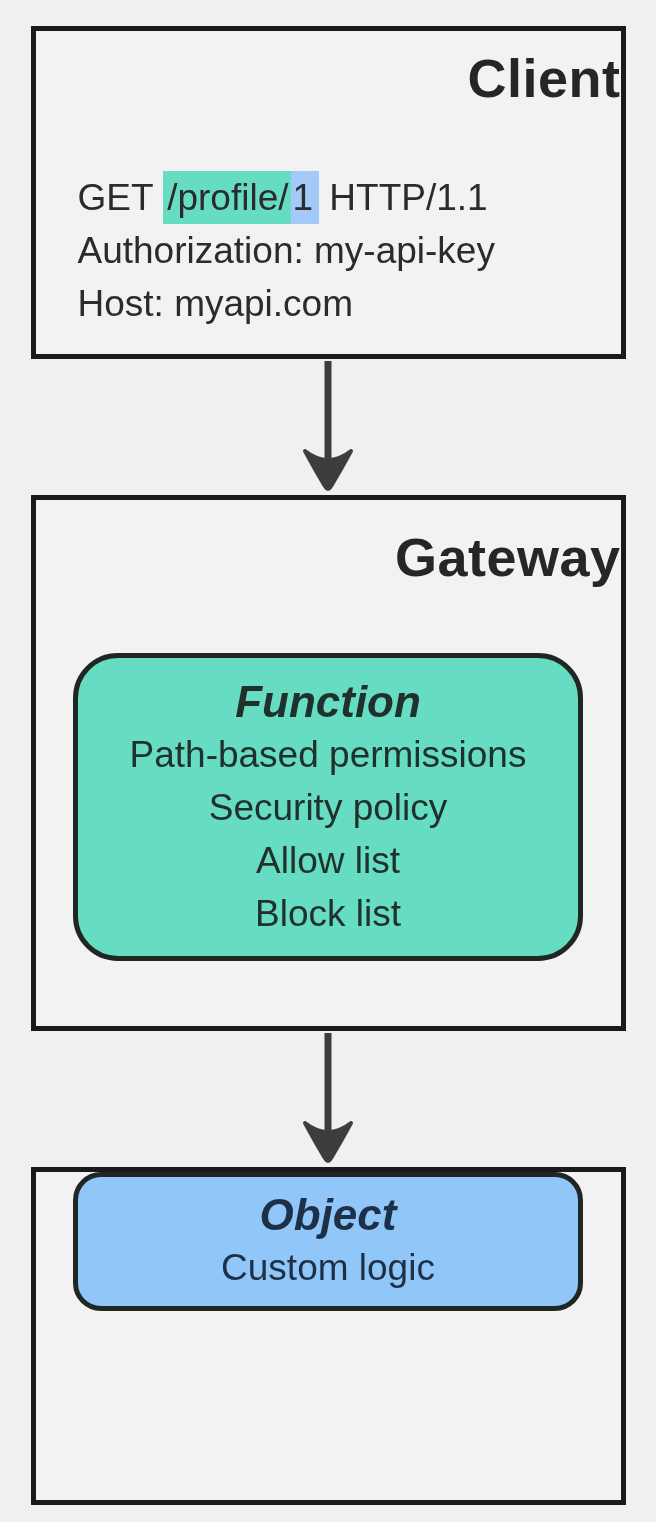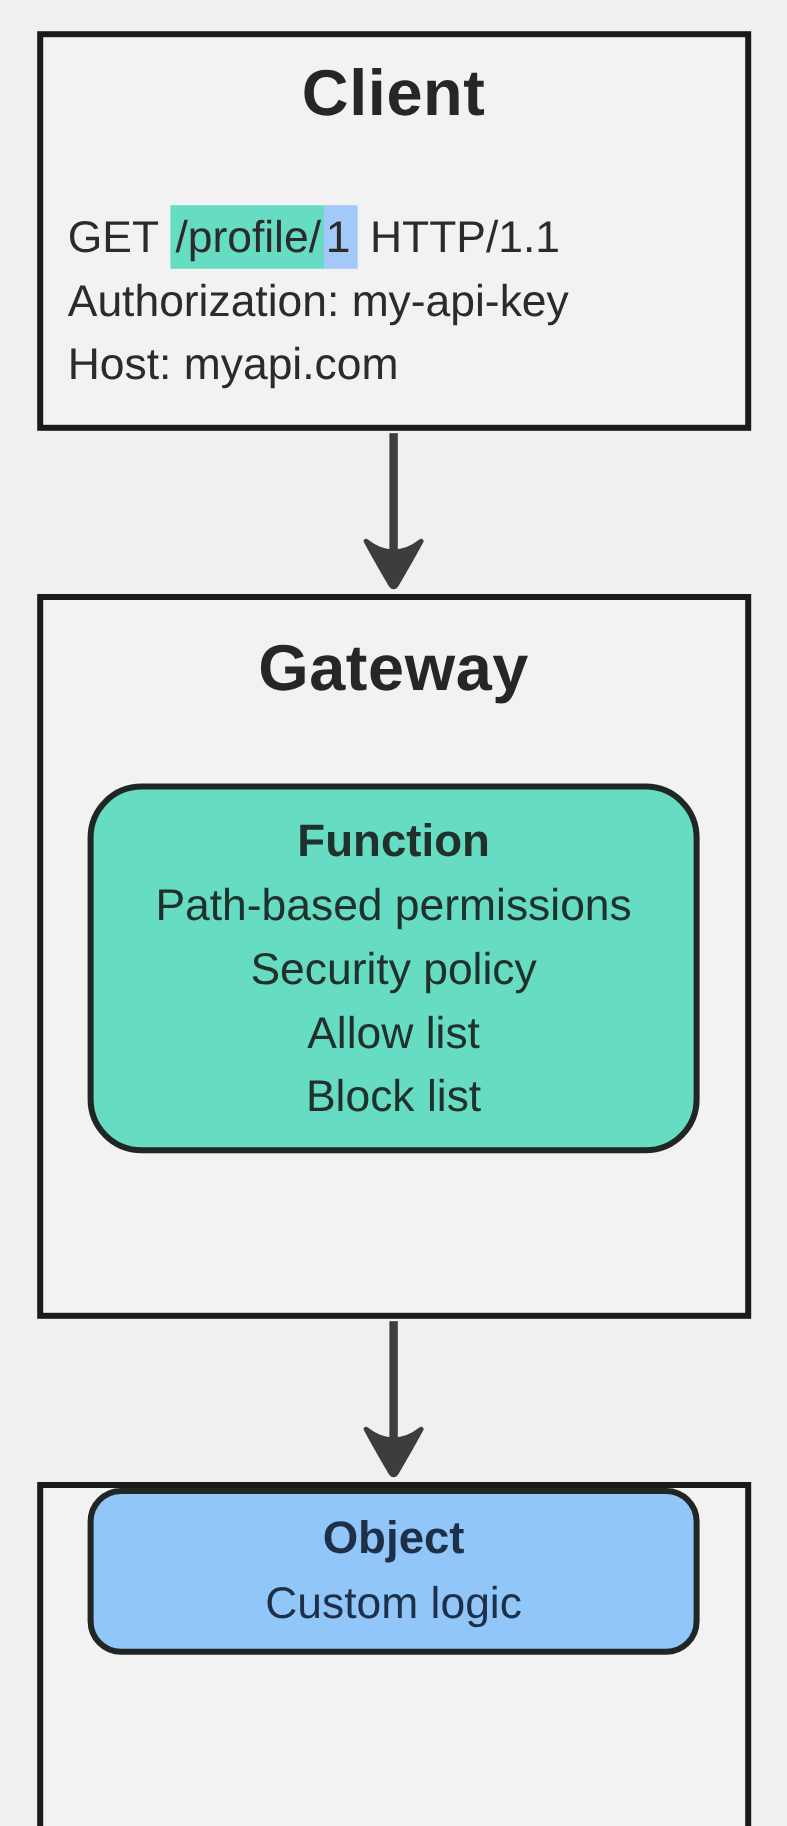--- a/index.html
+++ b/index.html
@@ -15,37 +15,37 @@
     background: #f0f0f0;
     overflow: hidden;
   }
   .node {
     width: 595px;
     margin: 0 auto;
     border: 5px solid #1a1a1a;
     background: #f2f2f2;
   }
   .node h2 {
-    text-align: center;
+    text-align: right;
     font-size: 54px;
     line-height: 66px;
     font-weight: 700;
     color: #262626;
     letter-spacing: 0.5px;
   }
   .node.client { height: 333px; }
-  .node.gateway { height: 604px; }
+  .node.gateway { height: 536px; }
   .node.api { height: 338px; }
   .node.client h2 { margin-top: 14px; }
   .node.gateway h2 { margin-top: 24px; }
   .node.api h2 { margin-top: 14px; }
 
   .req {
     margin-top: 60px;
-    padding-left: 21px;
+    padding-left: 42px;
     font-size: 37px;
     line-height: 53px;
     color: #2b2b2b;
   }
   .req .line { white-space: pre; }
   .hl-teal {
     display: inline-block;
     height: 53px;
     line-height: 53px;
     background: #66dcc2;
@@ -70,21 +70,22 @@
     margin: 0 auto;
     width: 510px;
     border: 5px solid #202623;
     text-align: center;
     color: #20312c;
     font-size: 37px;
     line-height: 53px;
   }
   .card .card-title {
     font-weight: 700;
-    font-size: 38px;
+    font-size: 44px;
+    font-style: italic;
   }
   .card.teal {
     margin-top: 63px;
     height: 308px;
     border-radius: 45px;
     background: #66dcc2;
     padding-top: 17px;
   }
   .card.blue {
     height: 139px;

